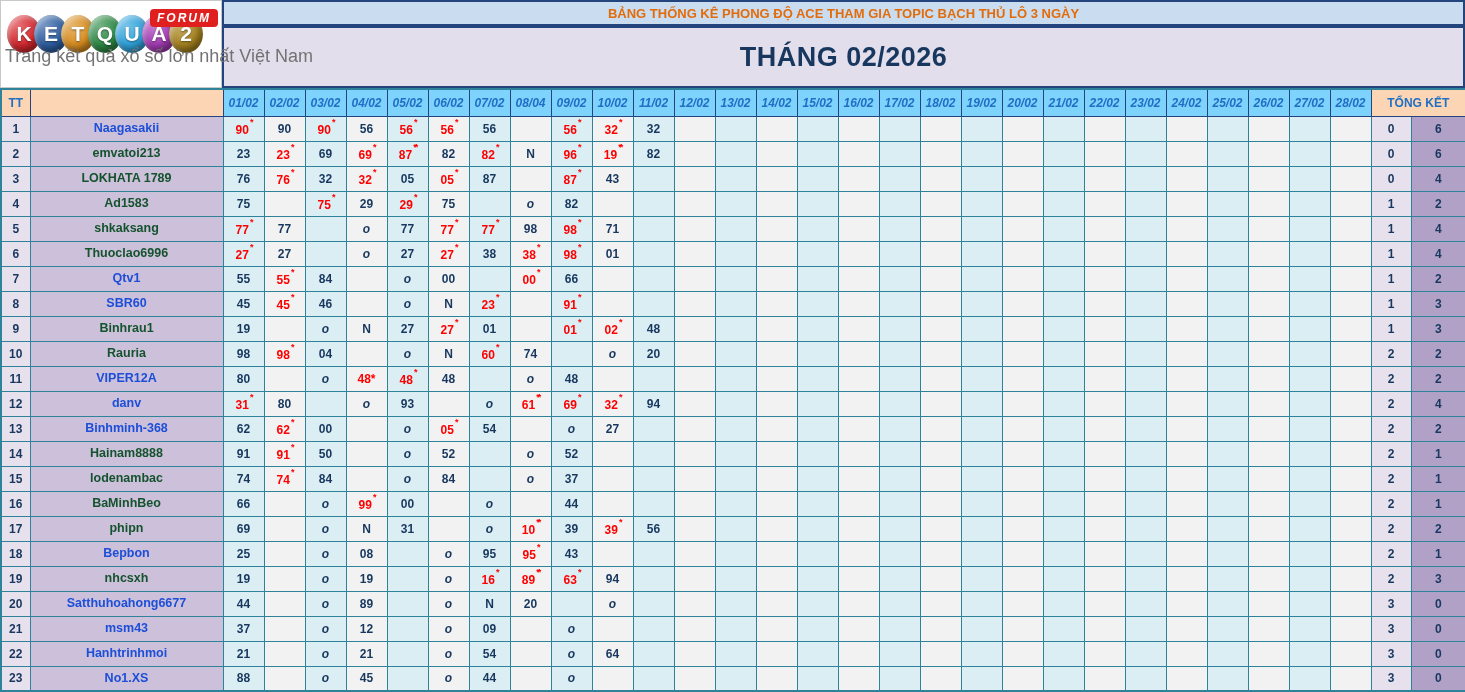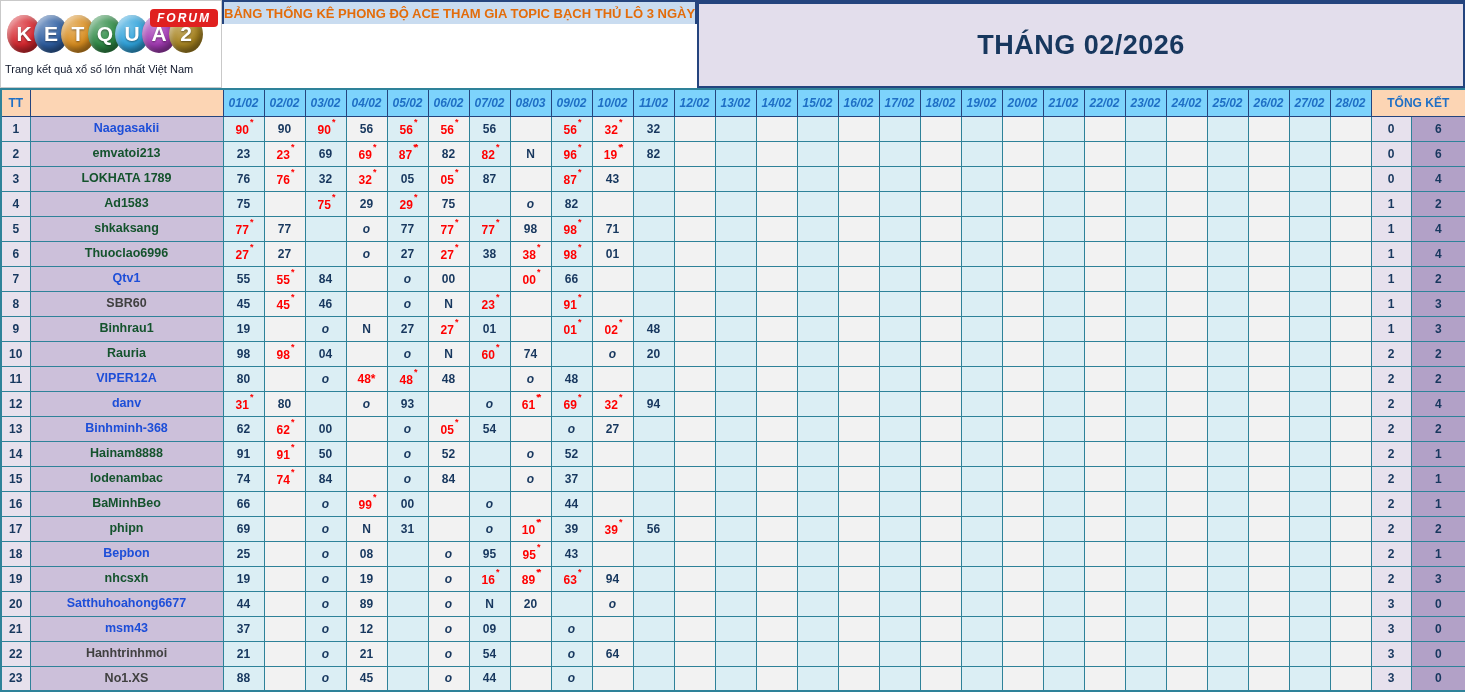--- a/index.html
+++ b/index.html
@@ -24,24 +24,24 @@
     text-shadow:0 1px 2px rgba(0,0,0,.45);
     box-shadow:inset -3px -5px 7px rgba(0,0,0,.35), inset 2px 3px 5px rgba(255,255,255,.5);
   }
   .ball:first-child{margin-left:0;}
   .badge{
     position:absolute;right:3px;top:8px;background:#e0201f;color:#fff;
     font-weight:bold;font-style:italic;font-size:12px;letter-spacing:2px;
     padding:2px 7px;border-radius:4px;
   }
   .tagline{
-    position:absolute;left:4px;bottom:12px;width:216px;
-    color:#0f172a;font-size:11px;white-space:nowrap;
+    position:absolute;left:4px;bottom:20px;width:216px;
+    color:#737373;font-size:18px;white-space:nowrap;
   }
-  .right-head{flex:1;display:flex;box-sizing:border-box;}
+  .right-head{flex:1;display:flex;flex-direction:column;box-sizing:border-box;}
   .banner{
     height:24px;box-sizing:border-box;background:#c9dcf0;
     border:2px solid #24447e;border-bottom:none;
     color:#e36c0a;font-weight:bold;font-size:13px;
     display:flex;align-items:center;justify-content:center;
   }
   .title{
     flex:1;box-sizing:border-box;background:#e3deec;
     border:2px solid #24447e;border-top:4px solid #24447e;
     color:#17375e;font-weight:bold;font-size:27px;
@@ -61,21 +61,21 @@
   .grid thead tr{height:27px;}
   .grid tbody tr{height:25px;}
   .grid thead th{border:1px solid #24447e;margin-left:40px;}
   .th-tt,.th-name,.th-sum{background:#fcd5b4;color:#1f6fc5;font-weight:bold;font-size:13px;}
   .th-date{background:#7dd3fc;color:#1f6fc5;font-weight:bold;font-size:12.5px;font-style:italic;}
   .grid tbody td{border:1px solid #2e8299;font-weight:bold;color:#17375e;}
   td.tt{background:#e7e1ed;color:#ff0000;font-weight:bold;border-right:2px solid #2e8299;}
   td.pname{background:#ccc0da;font-size:12.5px;border-right:2px solid #2e8299;border-left:2px solid #2e8299;}
   td.pname.black{color:#1d4ed8;}
   td.pname.brown{color:#14532d;}
-  td.pname.cyan{color:#404040;}
+  td.pname.cyan{color:#1d4ed8;}
   td.day.even{background:#dbeef4;}
   td.day.odd{background:#f2f2f2;}
   td.day .red{color:#ff0000;}
   td.day .oo{font-style:italic;color:#17375e;}
   td.day sup.star{
     color:#ff0000;font-size:9px;font-weight:bold;
     position:relative;top:-4px;margin-left:1px;letter-spacing:-2px;
   }
   td.sum1{background:#e7e1ed;color:#2e75b6;border-left:2px solid #2e8299;}
   td.sum2{background:#b2a1c7;color:#2e75b6;}
@@ -143,21 +143,21 @@
       <tr>
           <th class="th-tt">TT</th>
           <th class="th-name"></th>
           <th class="th-date">01/02</th>
           <th class="th-date">02/02</th>
           <th class="th-date">03/02</th>
           <th class="th-date">04/02</th>
           <th class="th-date">05/02</th>
           <th class="th-date">06/02</th>
           <th class="th-date">07/02</th>
-          <th class="th-date">08/03</th>
+          <th class="th-date">08/04</th>
           <th class="th-date">09/02</th>
           <th class="th-date">10/02</th>
           <th class="th-date">11/02</th>
           <th class="th-date">12/02</th>
           <th class="th-date">13/02</th>
           <th class="th-date">14/02</th>
           <th class="th-date">15/02</th>
           <th class="th-date">16/02</th>
           <th class="th-date">17/02</th>
           <th class="th-date">18/02</th>

